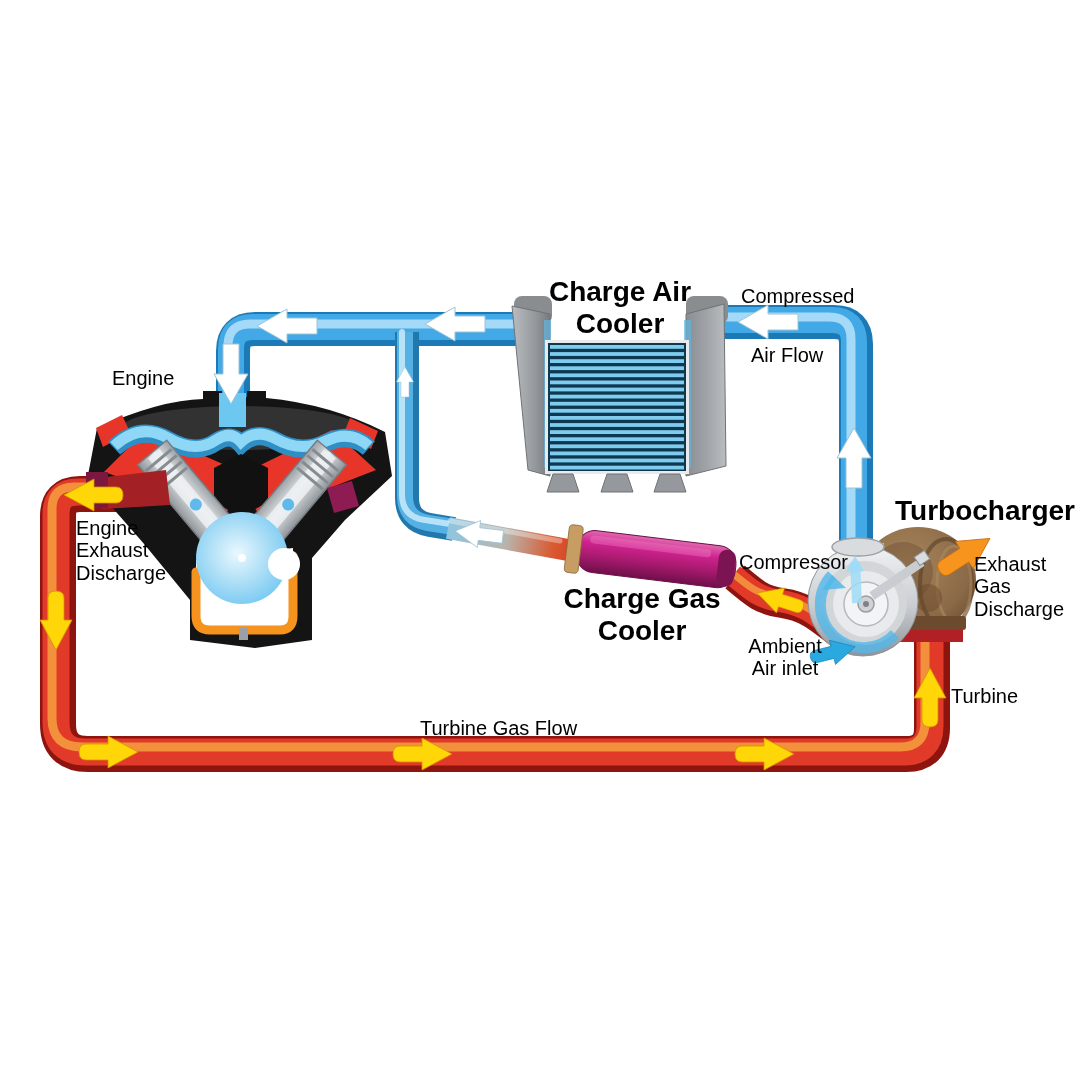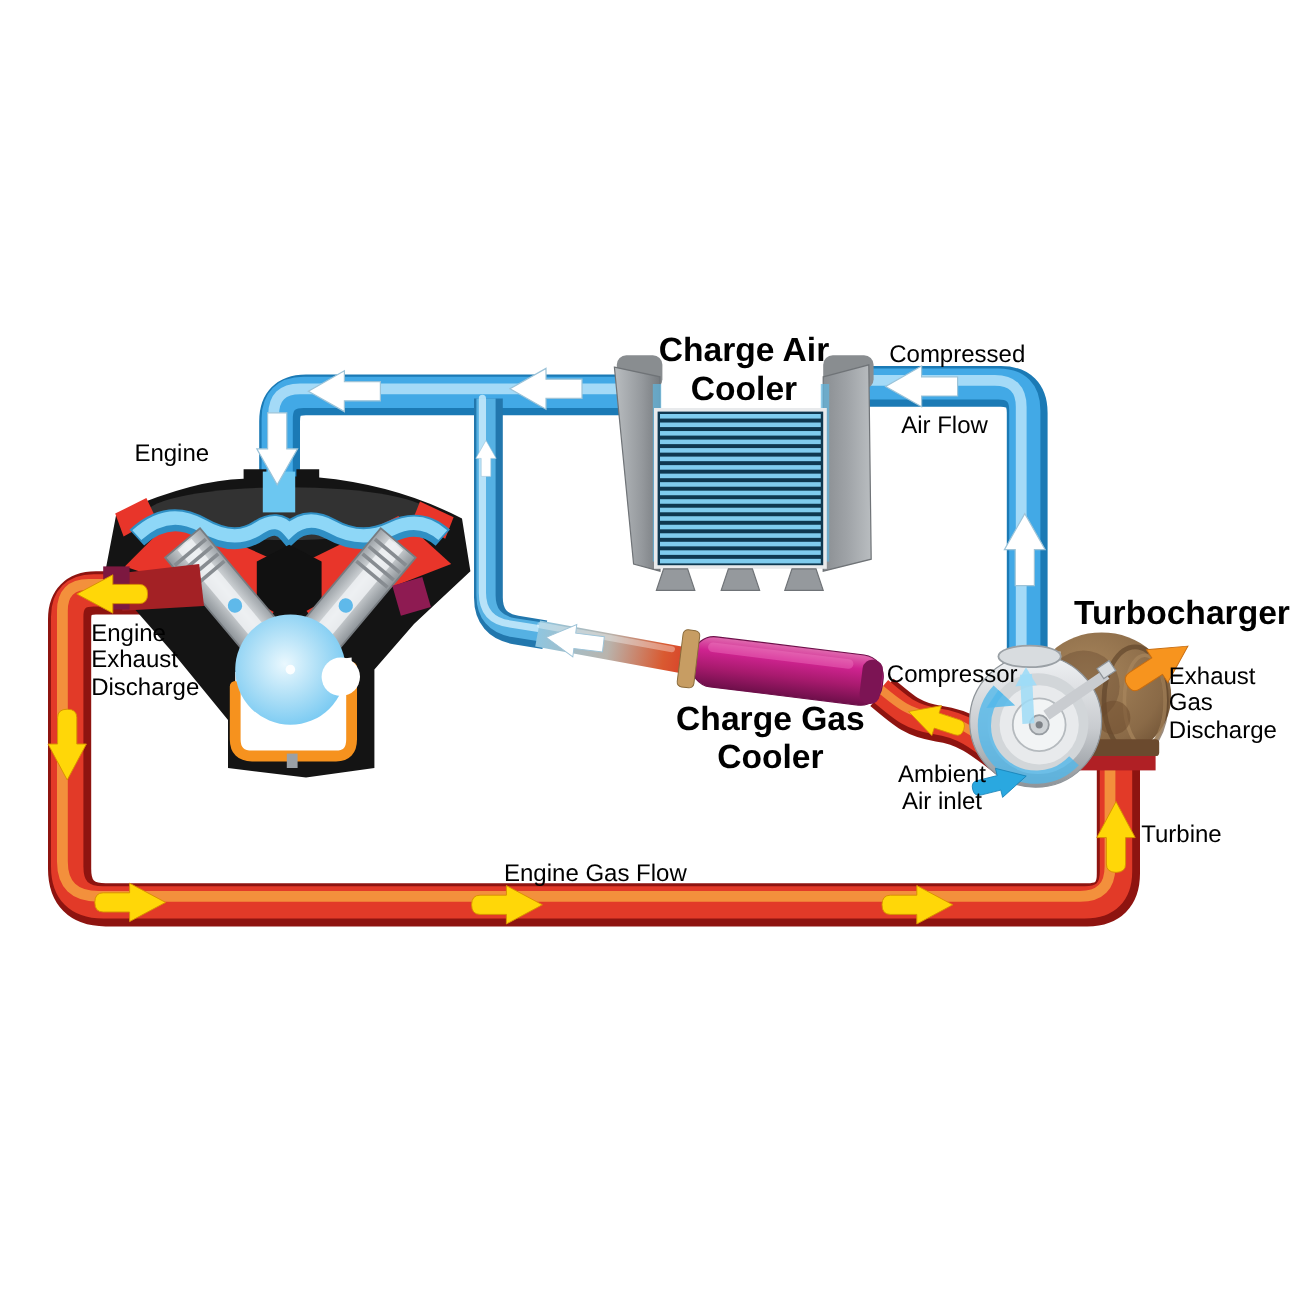--- a/index.html
+++ b/index.html
@@ -257,14 +257,14 @@
 Gas
 Discharge</div>
   <div class="lbl fs20 ctr" style="left:733px;top:635px;width:104px;">Ambient
 Air inlet</div>
   <div class="lbl fs20" style="left:951px;top:640px;margin-top:45px;">Turbine</div>
   <div class="lbl bold fs24 ctr" style="left:542px;top:583px;width:200px;">Charge Gas
 Cooler</div>
   <div class="lbl fs20" style="left:76px;top:517px;">Engine
 Exhaust
 Discharge</div>
-  <div class="lbl fs20" style="left:420px;top:717px;">Engine Gas Flow</div>
+  <div class="lbl fs20" style="left:420px;top:717px;">Turbine Gas Flow</div>
 </div>
 
 </body></html>

